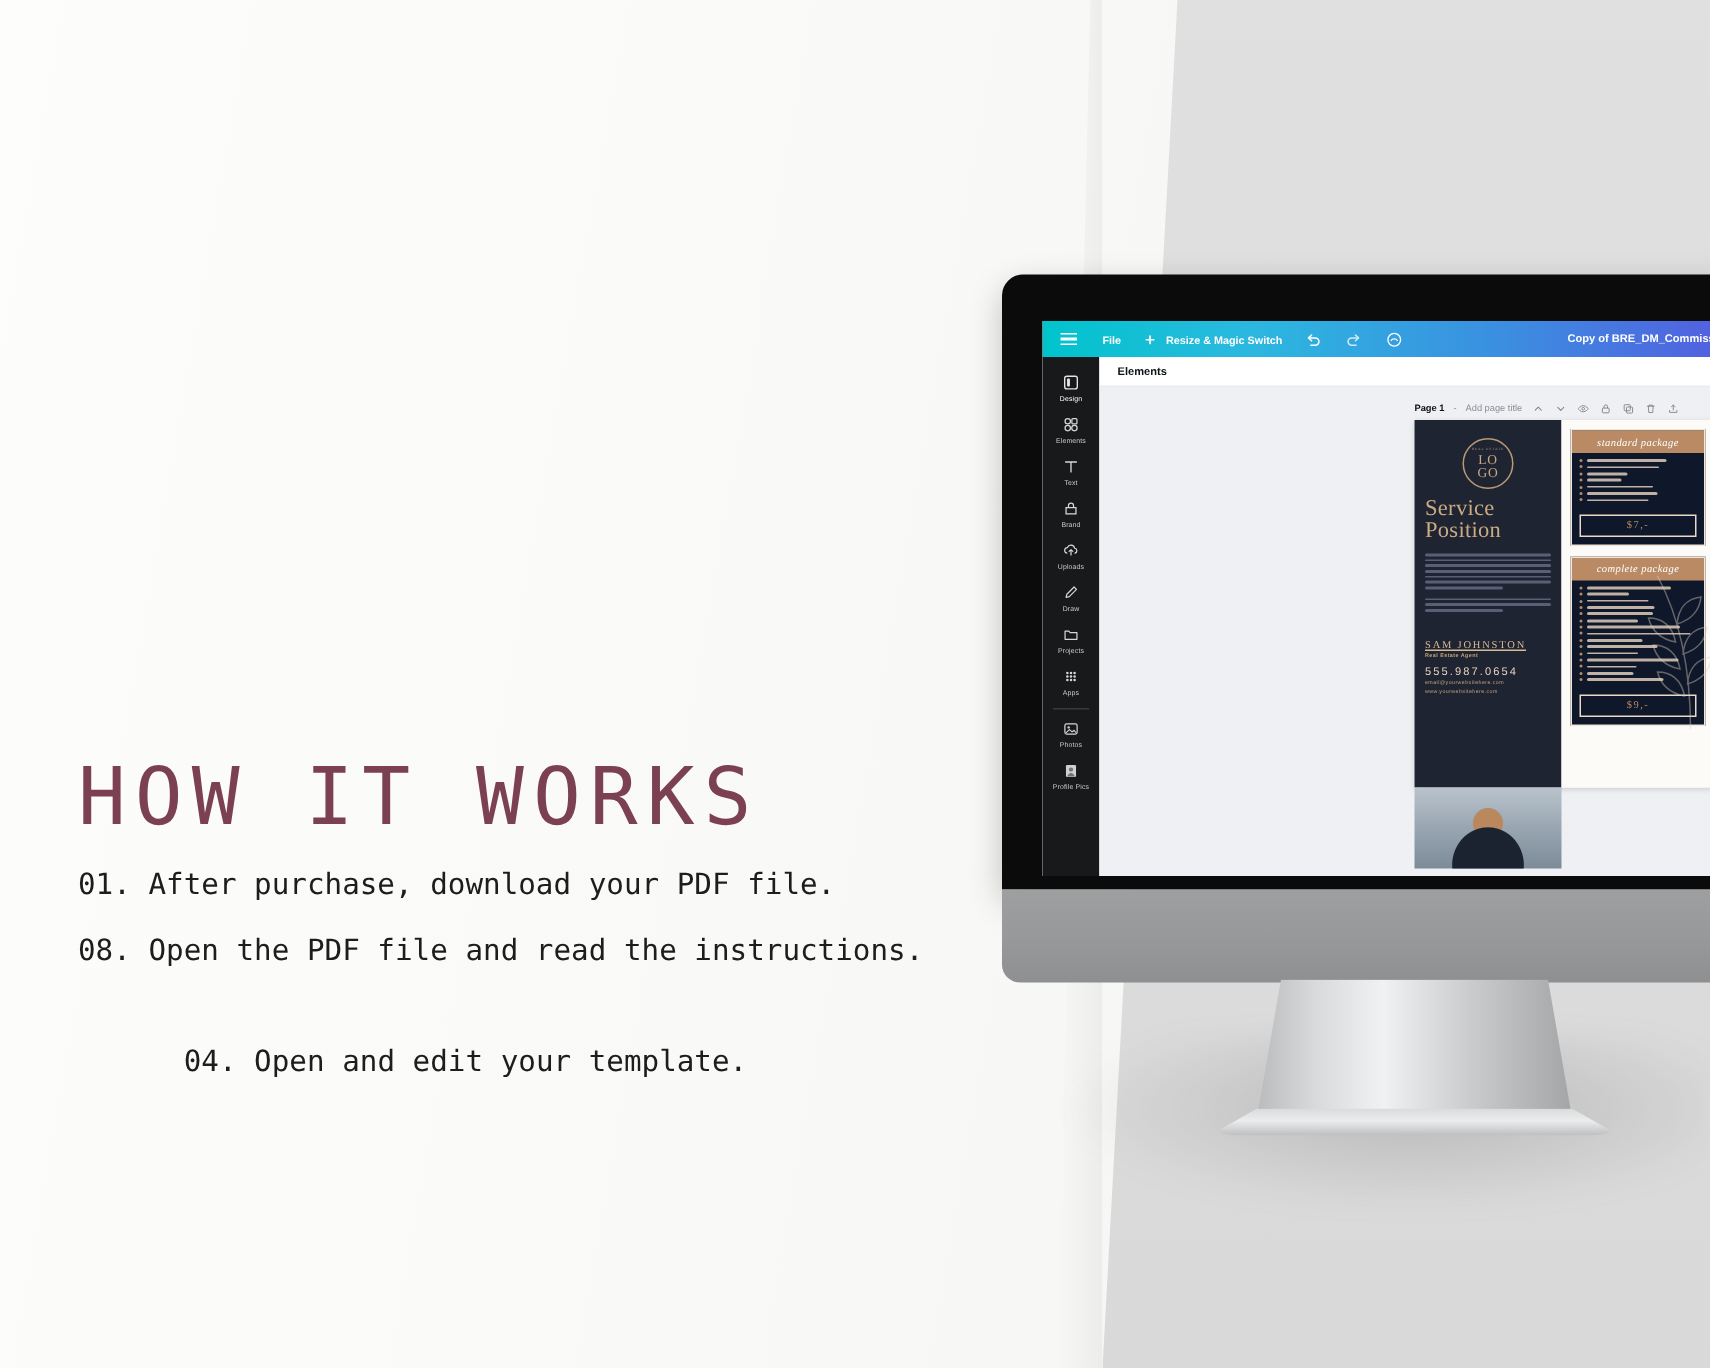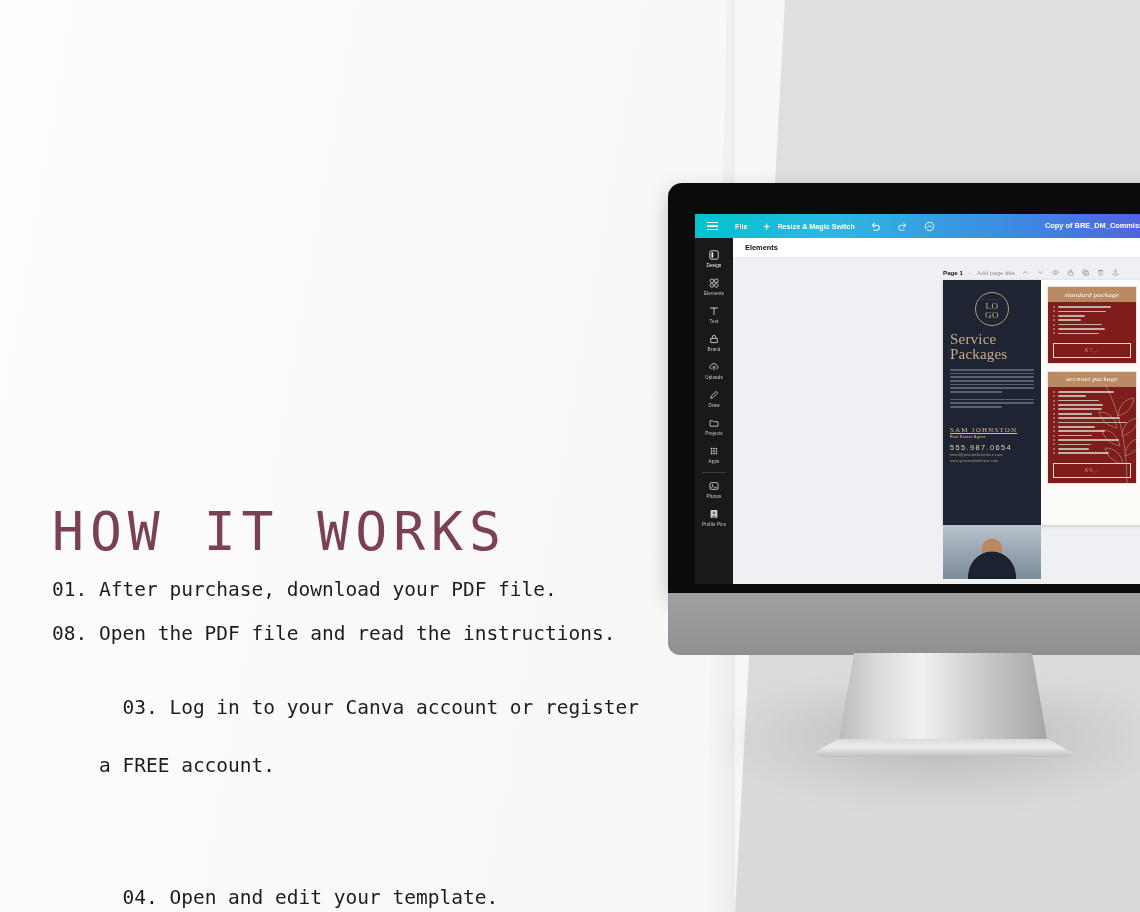--- a/index.html
+++ b/index.html
@@ -148,21 +148,21 @@
   .agent-web { color:#c2a279; font-size:3.5px; letter-spacing:.3px; margin-top:1.5px; }
   #agent-photo {
     position:absolute; left:0; bottom:-54px; width:98px; height:54px;
     background:
       radial-gradient(ellipse at 50% 96%, #1b2230 0 34%, rgba(27,34,48,0) 35%),
       radial-gradient(circle at 50% 44%, #b9885f 0 17%, rgba(185,136,95,0) 18%),
       linear-gradient(180deg,#b9c3cc 0%,#9aa7b3 48%,#7d8b98 100%);
   }
 
   #doc-right { flex:1; background:#fdfbf8; padding:6px 6px; position:relative; }
-  .pkg-card { background:#7f1d1d; border:1px solid #f0e6da; margin-bottom:7px; }
+  .pkg-card { background:#0f172a; border:1px solid #f0e6da; margin-bottom:7px; }
   .pkg-head {
     background:#b98a63; color:#fff; font-family:"Liberation Serif",serif;
     font-style:italic; font-size:7px; text-align:center; padding:3.5px 2px; letter-spacing:.3px;
   }
   .pkg-list { padding:4px 5px 3px; }
   .pkg-list li { list-style:none; display:flex; align-items:center; gap:3px; margin-bottom:2.4px; }
   .pkg-list li .dot { width:2px; height:2px; background:#b98a63; border-radius:50%; flex:0 0 auto; }
   .pkg-list li .bar { height:1.7px; background:#bfb2a4; border-radius:1px; }
   .pkg-price {
     margin:3px 5px 5px; border:1px solid #ead9c6; height:15px;
@@ -180,24 +180,20 @@
 <div id="bg-left"></div>
 <div id="bg-right"></div>
 <div id="bg-right-shadow"></div>
 <div id="floor-shadow"></div>
 
 <div id="content">
   <h1 id="page-title">HOW IT WORKS</h1>
   <div id="steps">
     <div class="step"><span>01. After purchase, download your PDF file.</span></div>
     <div class="step"><span>08. Open the PDF file and read the instructions.</span></div>
-    <div class="step">
-      <span>03. Log in to your Canva account or register</span>
-      <span class="sub">    a FREE account.</span>
-    </div>
     <div class="step">
       <span>04. Open and edit your template.</span>
       
     </div>
 
   </div>
 </div>
 
 <div id="monitor">
   <div id="bezel"></div>
@@ -379,21 +375,21 @@
           <div id="doc">
 
             <div id="doc-left">
               <div id="logo-badge">
                 <small>REAL ESTATE</small>
                 <span>LO</span>
                 <span>GO</span>
               </div>
               <div id="doc-title-serif">
                 <div>Service</div>
-                <div>Packages</div>
+                <div>Position</div>
               </div>
               <div class="body-lines">
                 <i></i>
                   <i></i>
                   <i></i>
                   <i></i>
                   <i></i>
                   <i></i>
                   <i></i>
               </div>
@@ -453,21 +449,21 @@
                     </li>
                   <li>
                       <span class="dot"></span>
                       <span class="bar" style="width:52%"></span>
                     </li>
                 </ul>
                 <div class="pkg-price">$7,-</div>
               </div>
 
               <div class="pkg-card">
-                <div class="pkg-head">account package</div>
+                <div class="pkg-head">complete package</div>
                 <ul class="pkg-list">
                   <li>
                       <span class="dot"></span>
                       <span class="bar" style="width:72%"></span>
                     </li>
                   <li>
                       <span class="dot"></span>
                       <span class="bar" style="width:36%"></span>
                     </li>
                   <li>

